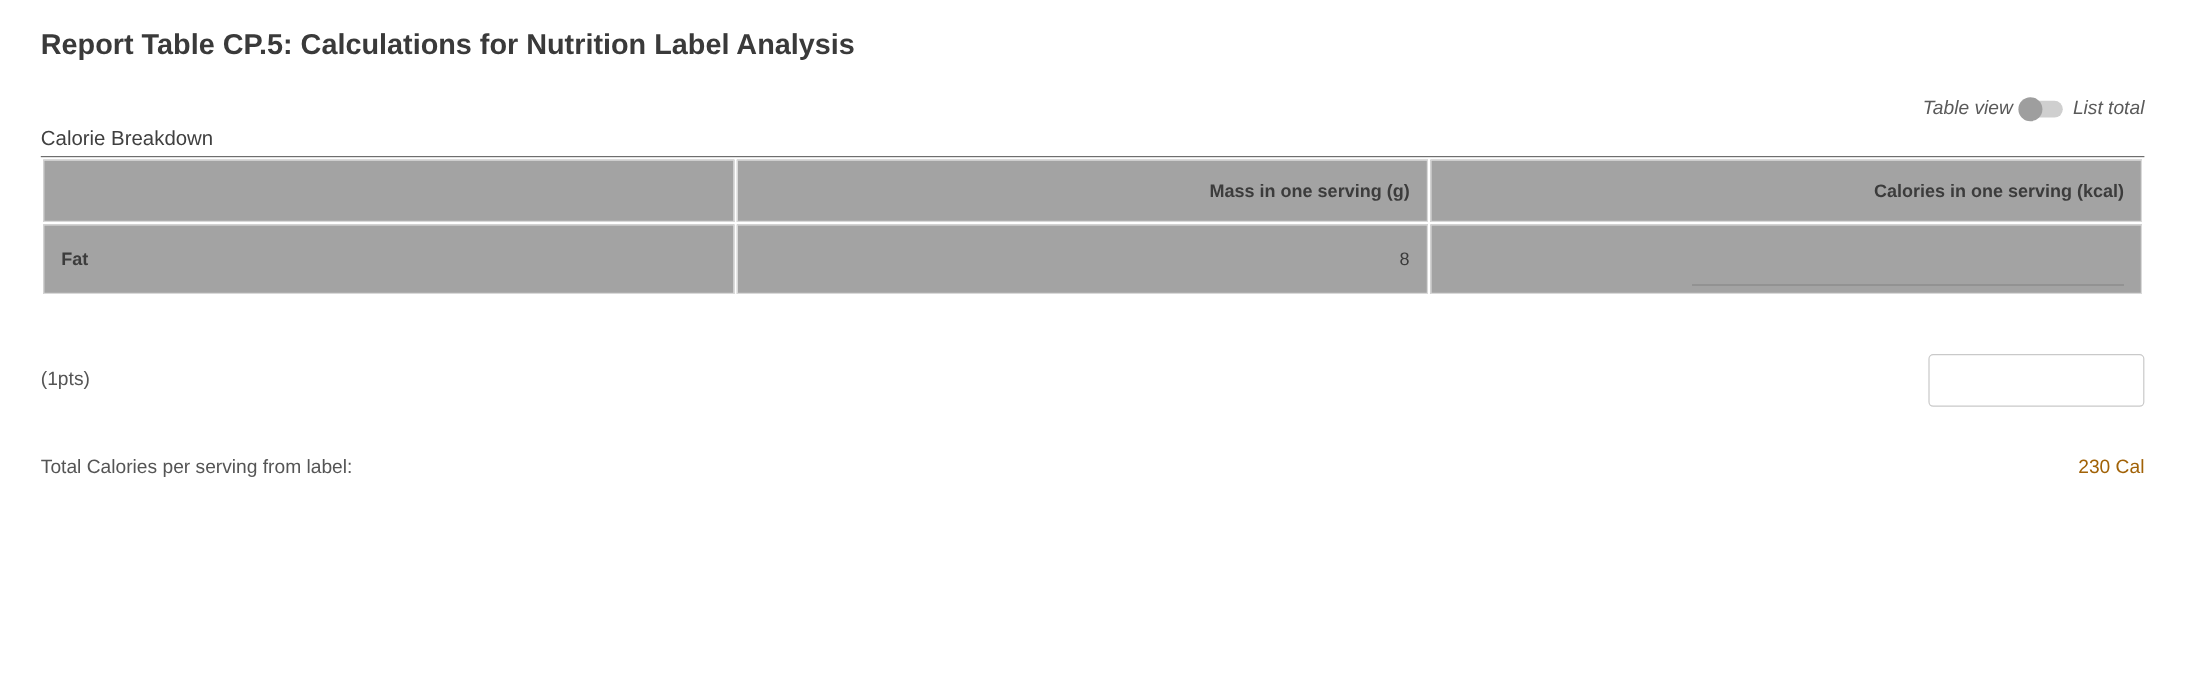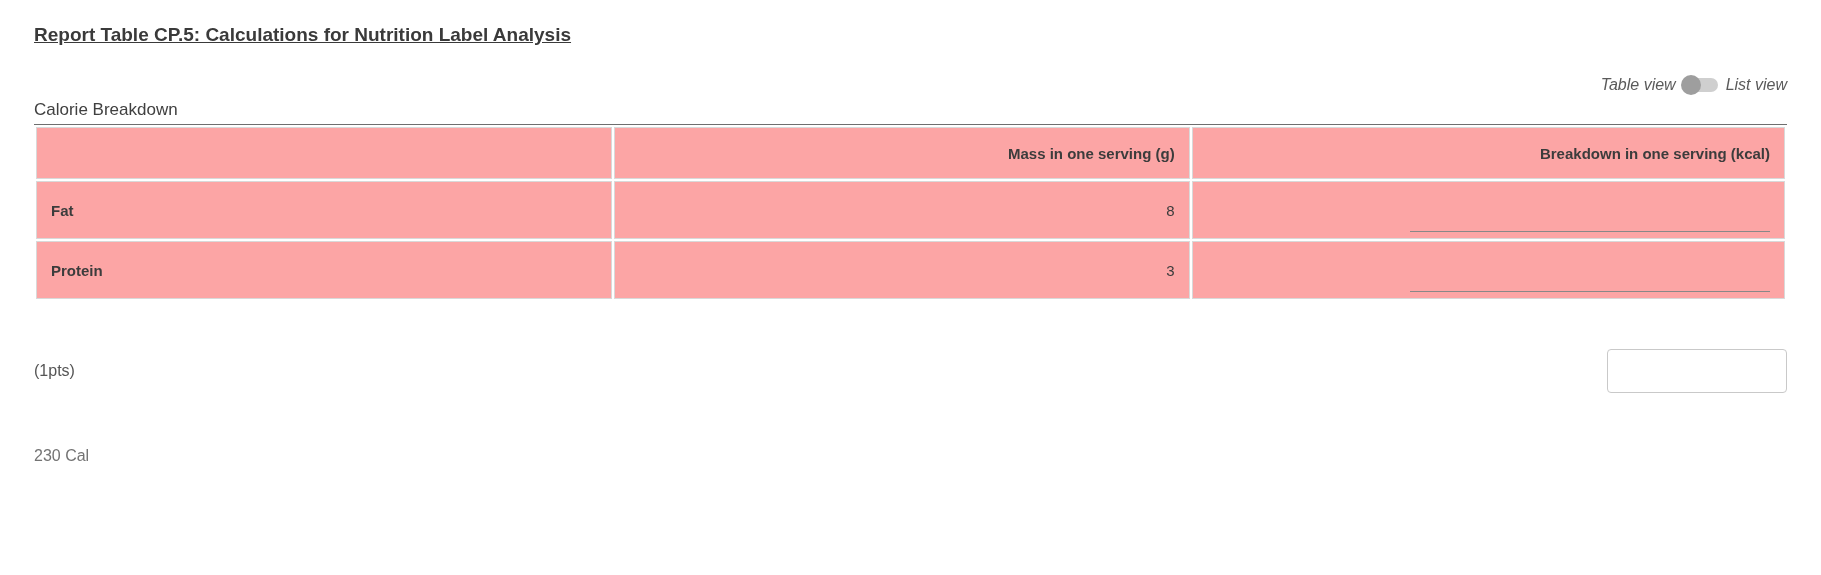--- a/index.html
+++ b/index.html
@@ -12,25 +12,24 @@
   }
   html,body{margin:0;padding:0;background:#ffffff;}
   body{
     font-family:"Helvetica Neue",Helvetica,Arial,sans-serif;
     color:var(--text);
     width:1821px;
     padding:24px 34px 40px 34px;
     box-sizing:border-box;
   }
   h1.report-title{
-    font-size:19px;
+    font-size:24px;
     font-weight:700;
     color:#3a3a3a;
     margin:0 0 30px 0;
-    text-decoration:underline;
   }
   .view-row{
     display:flex;
     justify-content:flex-end;
     align-items:center;
     gap:8px;
     font-size:16px;
     color:var(--muted);
     margin:0 0 4px 0;
     font-style:italic;
@@ -63,21 +62,21 @@
     width:100%;
     border-collapse:separate;
     border-spacing:2px;
     table-layout:fixed;
   }
   table.data th, table.data td{
     border:1px solid var(--border);
     padding:12px 14px;
     font-size:15px;
     color:#3c3c3c;
-    background:#fca5a5;
+    background:#a3a3a3;
     height:26px;
   }
   table.data th{
     font-weight:700;
     text-align:right;
   }
   table.data th:first-child{text-align:left;}
   table.data td.rowlabel{font-weight:700;text-align:left;}
   table.data td.num{text-align:right;}
   table.data td.inputcell{padding:26px 14px 4px 14px;}
@@ -103,73 +102,66 @@
   .box-input{
     width:180px;height:44px;
     border:1px solid #c9c9c9;
     border-radius:4px;
     padding:0 10px;
     font-size:16px;
     box-sizing:border-box;
   }
   .readout{
     font-size:16px;
-    color:#737373;
-    margin-top:12px;
+    color:#a16207;
   }
 </style>
 </head>
 <body>
 
 <h1 class="report-title">Report Table CP.5: Calculations for Nutrition Label Analysis</h1>
 
 <div class="view-row">
   <span>Table view</span>
   <span class="toggle">
     <span class="thumb"></span>
   </span>
-  <span>List view</span>
+  <span>List total</span>
 </div>
 
 <div class="section-title">Calorie Breakdown</div>
 <hr class="section-rule">
 
 <table class="data">
   <colgroup>
     <col style="width:33%">
       <col style="width:33%">
       <col style="width:34%">
   </colgroup>
   <thead>
     <tr>
       <th></th>
       <th>Mass in one serving (g)</th>
-      <th>Breakdown in one serving (kcal)</th>
+      <th>Calories in one serving (kcal)</th>
     </tr>
   </thead>
   <tbody>
     <tr>
       <td class="rowlabel">Fat</td>
       <td class="num">8</td>
-      <td class="inputcell">
-        <input class="underline-input" value="" style="">
-      </td>
-    </tr>
-    <tr>
-      <td class="rowlabel">Protein</td>
-      <td class="num">3</td>
       <td class="inputcell">
         <input class="underline-input" value="" style="">
       </td>
     </tr>
   </tbody>
 </table>
 
 <div class="qrow">
   <div class="label-part">
     <span>(1pts)</span>
   </div>
   <input class="box-input" value="" style="">
 </div>
 
 <div class="qrow" style="margin-top:42px;">
+  <span>Total Calories per serving from label:</span>
   <span class="readout">230 Cal</span>
 </div>
 
 </body></html>

